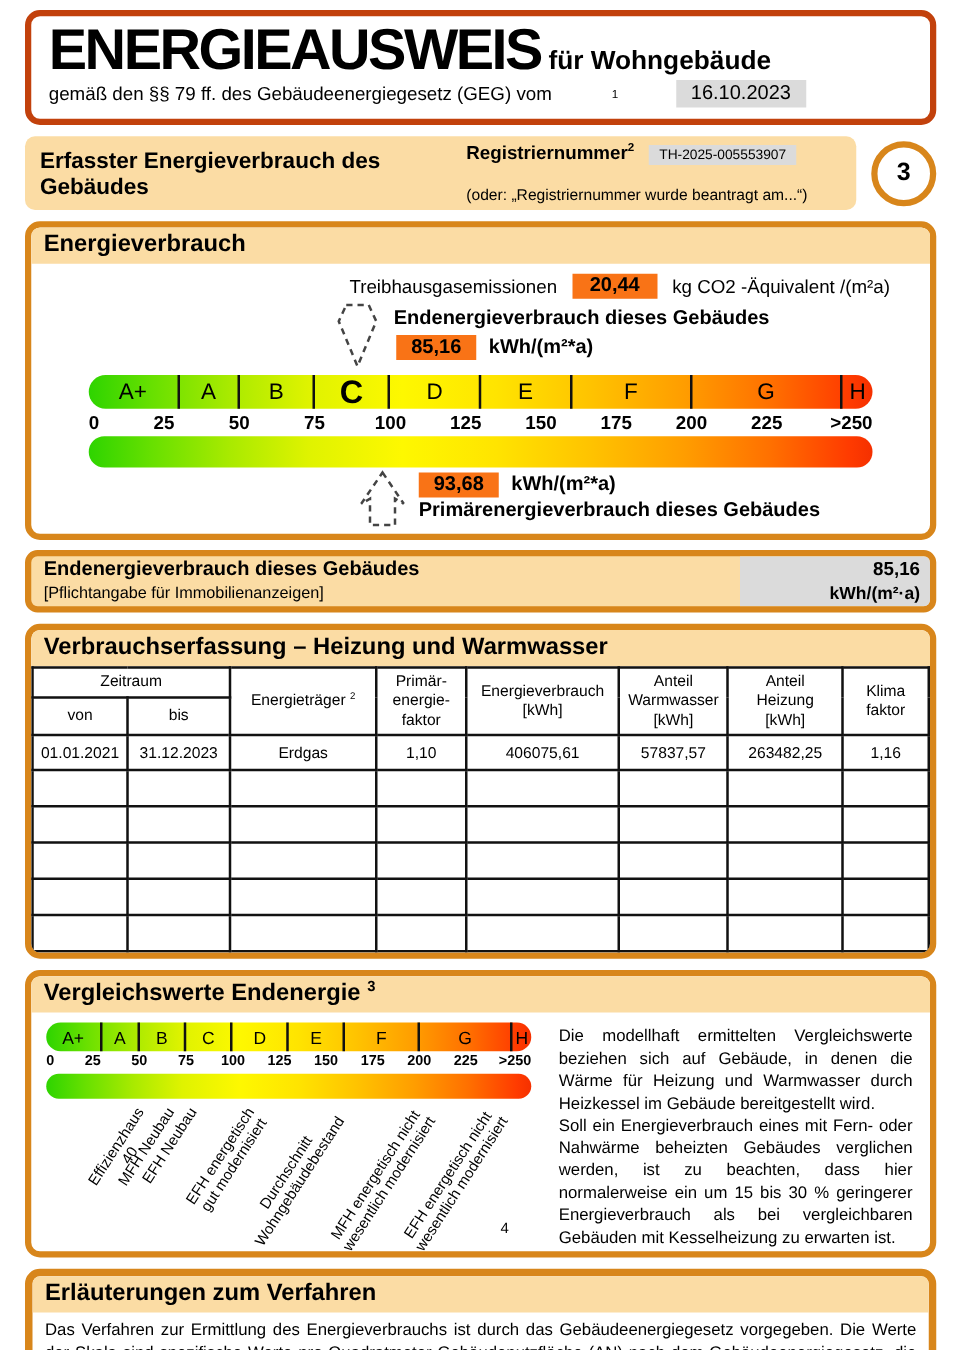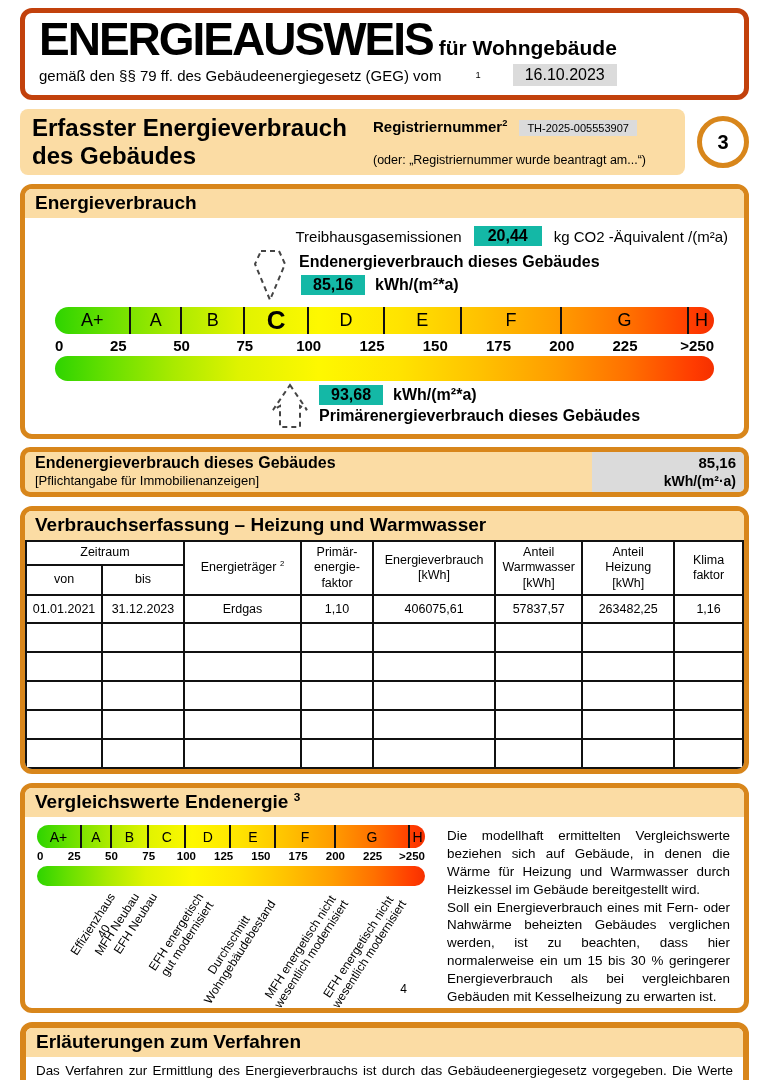--- a/index.html
+++ b/index.html
@@ -1,46 +1,46 @@
 <!DOCTYPE html>
 <html lang="de"><head>
 <meta charset="utf-8">
 <style>
   html,body{margin:0;padding:0;background:#fff;}
   body{width:769px;height:1080px;font-family:"Liberation Sans",sans-serif;color:#000;position:relative;overflow:hidden;}
   .page{padding:8px 20px 0;}
   sup{font-size:0.62em;vertical-align:super;line-height:0;}
-  .grayval{background:#14b8a6;display:inline-block;}
+  .grayval{background:#f97316;display:inline-block;}
 
   
   .hdr-box{border:5px solid #c2410c;border-radius:12px;padding:2px 14px 9px;background:#fff;}
   .hdr-line{white-space:nowrap;}
   .hdr-title{font-size:46px;font-weight:bold;letter-spacing:-2px;line-height:1.05;}
   .hdr-sub{font-size:21px;font-weight:bold;margin-left:6px;}
-  .law-line{font-size:15px;margin-top:1px;display:flex;align-items:center;gap:6px;}
+  .law-line{font-size:15px;margin-top:1px;display:flex;align-items:center;gap:20px;}
   .law-date{background:#DBDBDB;padding:2px 12px;font-size:16px;margin-left:26px;}
   .law-sup{margin-left:28px;}
 
   
   .bar-row{display:flex;align-items:center;gap:12px;margin-top:9px;}
   .peach-strip{flex:1;background:#FBDCA4;border-radius:8px;padding:5px 12px;display:flex;align-items:center;min-height:44px;}
-  .bar-title{flex:1;font-size:24px;font-weight:bold;}
+  .bar-title{flex:1;font-size:18px;font-weight:bold;}
   .reg-block{width:300px;}
   .reg-line1{display:flex;align-items:baseline;gap:12px;}
   .reg-label{font-size:15px;font-weight:bold;}
   .reg-num{background:#DBDBDB;font-size:11px;padding:2px 8px;}
   .reg-line2{font-size:12.5px;margin-top:17px;}
   .page-circle{width:42px;height:42px;border:5px solid #D8861B;border-radius:50%;display:flex;align-items:center;justify-content:center;font-size:20px;font-weight:bold;background:#fff;flex:none;}
 
   
   .section-box{border:5px solid #D8861B;border-radius:12px;overflow:hidden;margin-top:9px;background:#fff;}
   .section-title{background:#FBDCA4;padding:3px 10px 4px;font-size:19px;font-weight:bold;}
 
   
-  .energy-content{padding:2px 12px 4px;}
+  .energy-content{padding:2px 28px 4px;}
   .ghg-row{display:flex;justify-content:flex-end;align-items:center;gap:12px;font-size:15px;margin:6px 4px 0 0;}
   .ghg-row .grayval{font-size:16px;font-weight:bold;padding:1px 14px;}
   .end-block{position:relative;height:58px;}
   .marker-down{position:absolute;left:216px;top:3px;}
   .end-label{margin-left:262px;font-weight:bold;font-size:16px;padding-top:7px;}
   .val-row{display:flex;align-items:center;gap:10px;font-size:16px;font-weight:bold;}
   .end-valrow{margin-left:264px;margin-top:4px;}
   .val-row .grayval{padding:1px 12px;font-weight:bold;}
   .scale{margin:3px 18px 0;}
   .letters{display:flex;height:27px;border-radius:14px;background:linear-gradient(90deg,#2ed400 0%,#67e000 8%,#a9ea00 18%,#dff300 28%,#fef800 40%,#ffe400 52%,#ffc300 64%,#ff9d00 76%,#ff7000 87%,#ff3b00 97%,#f53000 100%);}

